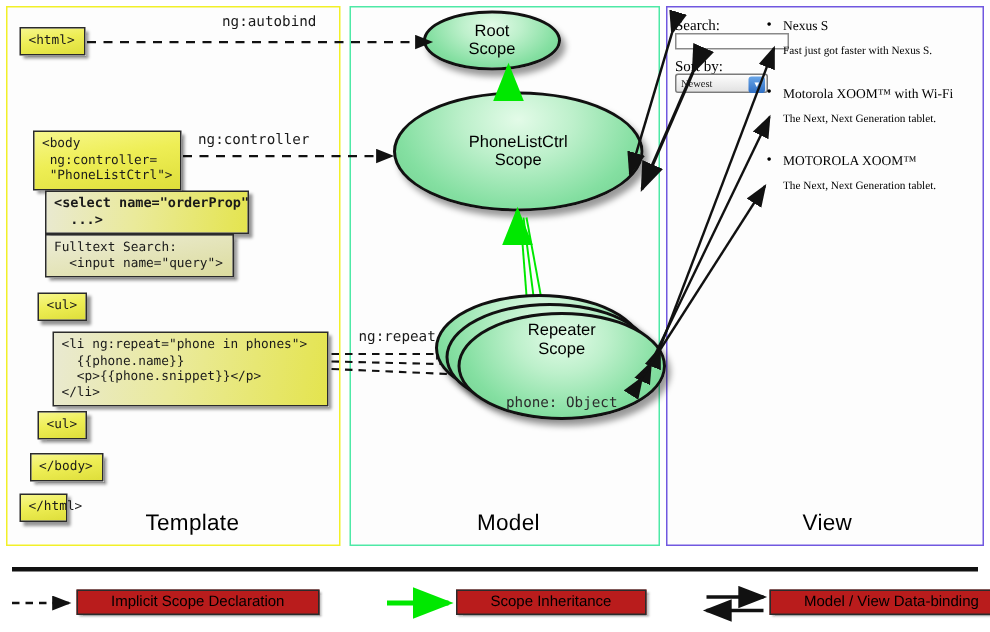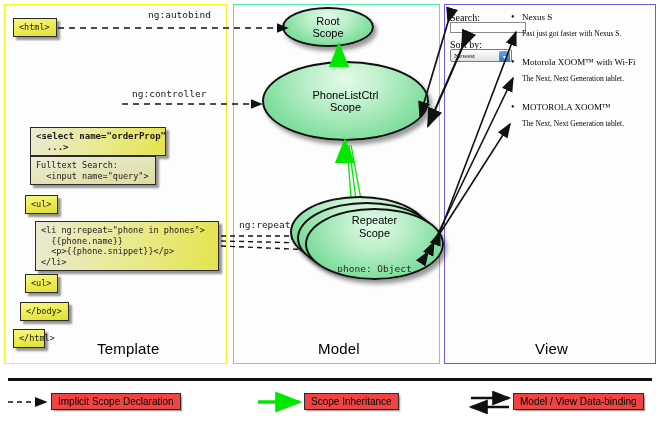--- a/index.html
+++ b/index.html
@@ -86,24 +86,24 @@
   .v-item{position:absolute;left:72px;font-family:"Liberation Serif",serif;}
   .v-item .name{font-size:9px;color:#000;position:relative;}
   .v-item .name:before{content:"\2022";position:absolute;left:-11px;top:-1px;font-size:10px;}
   .v-item .snip{font-size:7.5px;color:#000;margin-top:7px;}
   #v-item-0{top:2px;}
   #v-item-1{top:47px;}
   #v-item-2{top:92px;}
 
   
   #legend-rule{position:absolute;left:8px;top:378px;width:644px;height:2.5px;background:#111;}
-  .legend-box{position:absolute;border:1.5px solid #2b2b2b;background:#ef4444;
+  .legend-box{position:absolute;border:1.5px solid #2b2b2b;background:#b91c1c;
      box-shadow:1.5px 1.5px 1.5px rgba(0,0,0,.35);
      font-family:"Liberation Sans",sans-serif;font-size:10px;color:#000;
-     padding:2px 6px;white-space:nowrap;box-sizing:border-box;}
+     padding:2px 22px;white-space:nowrap;box-sizing:border-box;}
   #legend-box-1{left:51px;top:393px;}
   #legend-box-2{left:304px;top:393px;}
   #legend-box-3{left:513px;top:393px;}
 
   svg.overlay{position:absolute;left:0;top:0;width:660px;height:421px;
      pointer-events:none;overflow:visible;}
   svg.overlay.under{z-index:1;}
   svg.overlay.over{z-index:8;}
 </style>
 </head>
@@ -142,20 +142,23 @@
 
     <line x1="339" y1="62" x2="339" y2="45" stroke="#00e800" stroke-width="3.2" marker-end="url(#ah-green)"></line>
 
     <line x1="352" y1="210" x2="347" y2="145" stroke="#00e800" stroke-width="1.3"></line>
     <line x1="357" y1="208" x2="349" y2="145" stroke="#00e800" stroke-width="1.3"></line>
     <line x1="362" y1="205" x2="351" y2="145" stroke="#00e800" stroke-width="1.3"></line>
     <line x1="345" y1="160" x2="345" y2="141" stroke="#00e800" stroke-width="3.2" marker-end="url(#ah-green)"></line>
   </svg>
 
   <div class="code-box" id="box-html">&lt;html&gt;</div>
+  <div class="code-box" id="box-body">&lt;body
+ ng:controller=
+ "PhoneListCtrl"&gt;</div>
   <div class="code-box bold grad2" id="box-select">&lt;select name="orderProp"
   ...&gt;</div>
   <div class="code-box grey" id="box-input">Fulltext Search:
   &lt;input name="query"&gt;</div>
   <div class="code-box" id="box-ul1">&lt;ul&gt;</div>
   <div class="code-box grad2" id="box-li">&lt;li ng:repeat="phone in phones"&gt;
   {{phone.name}}
   &lt;p&gt;{{phone.snippet}}&lt;/p&gt;
 &lt;/li&gt;</div>
   <div class="code-box" id="box-ul2">&lt;ul&gt;</div>

